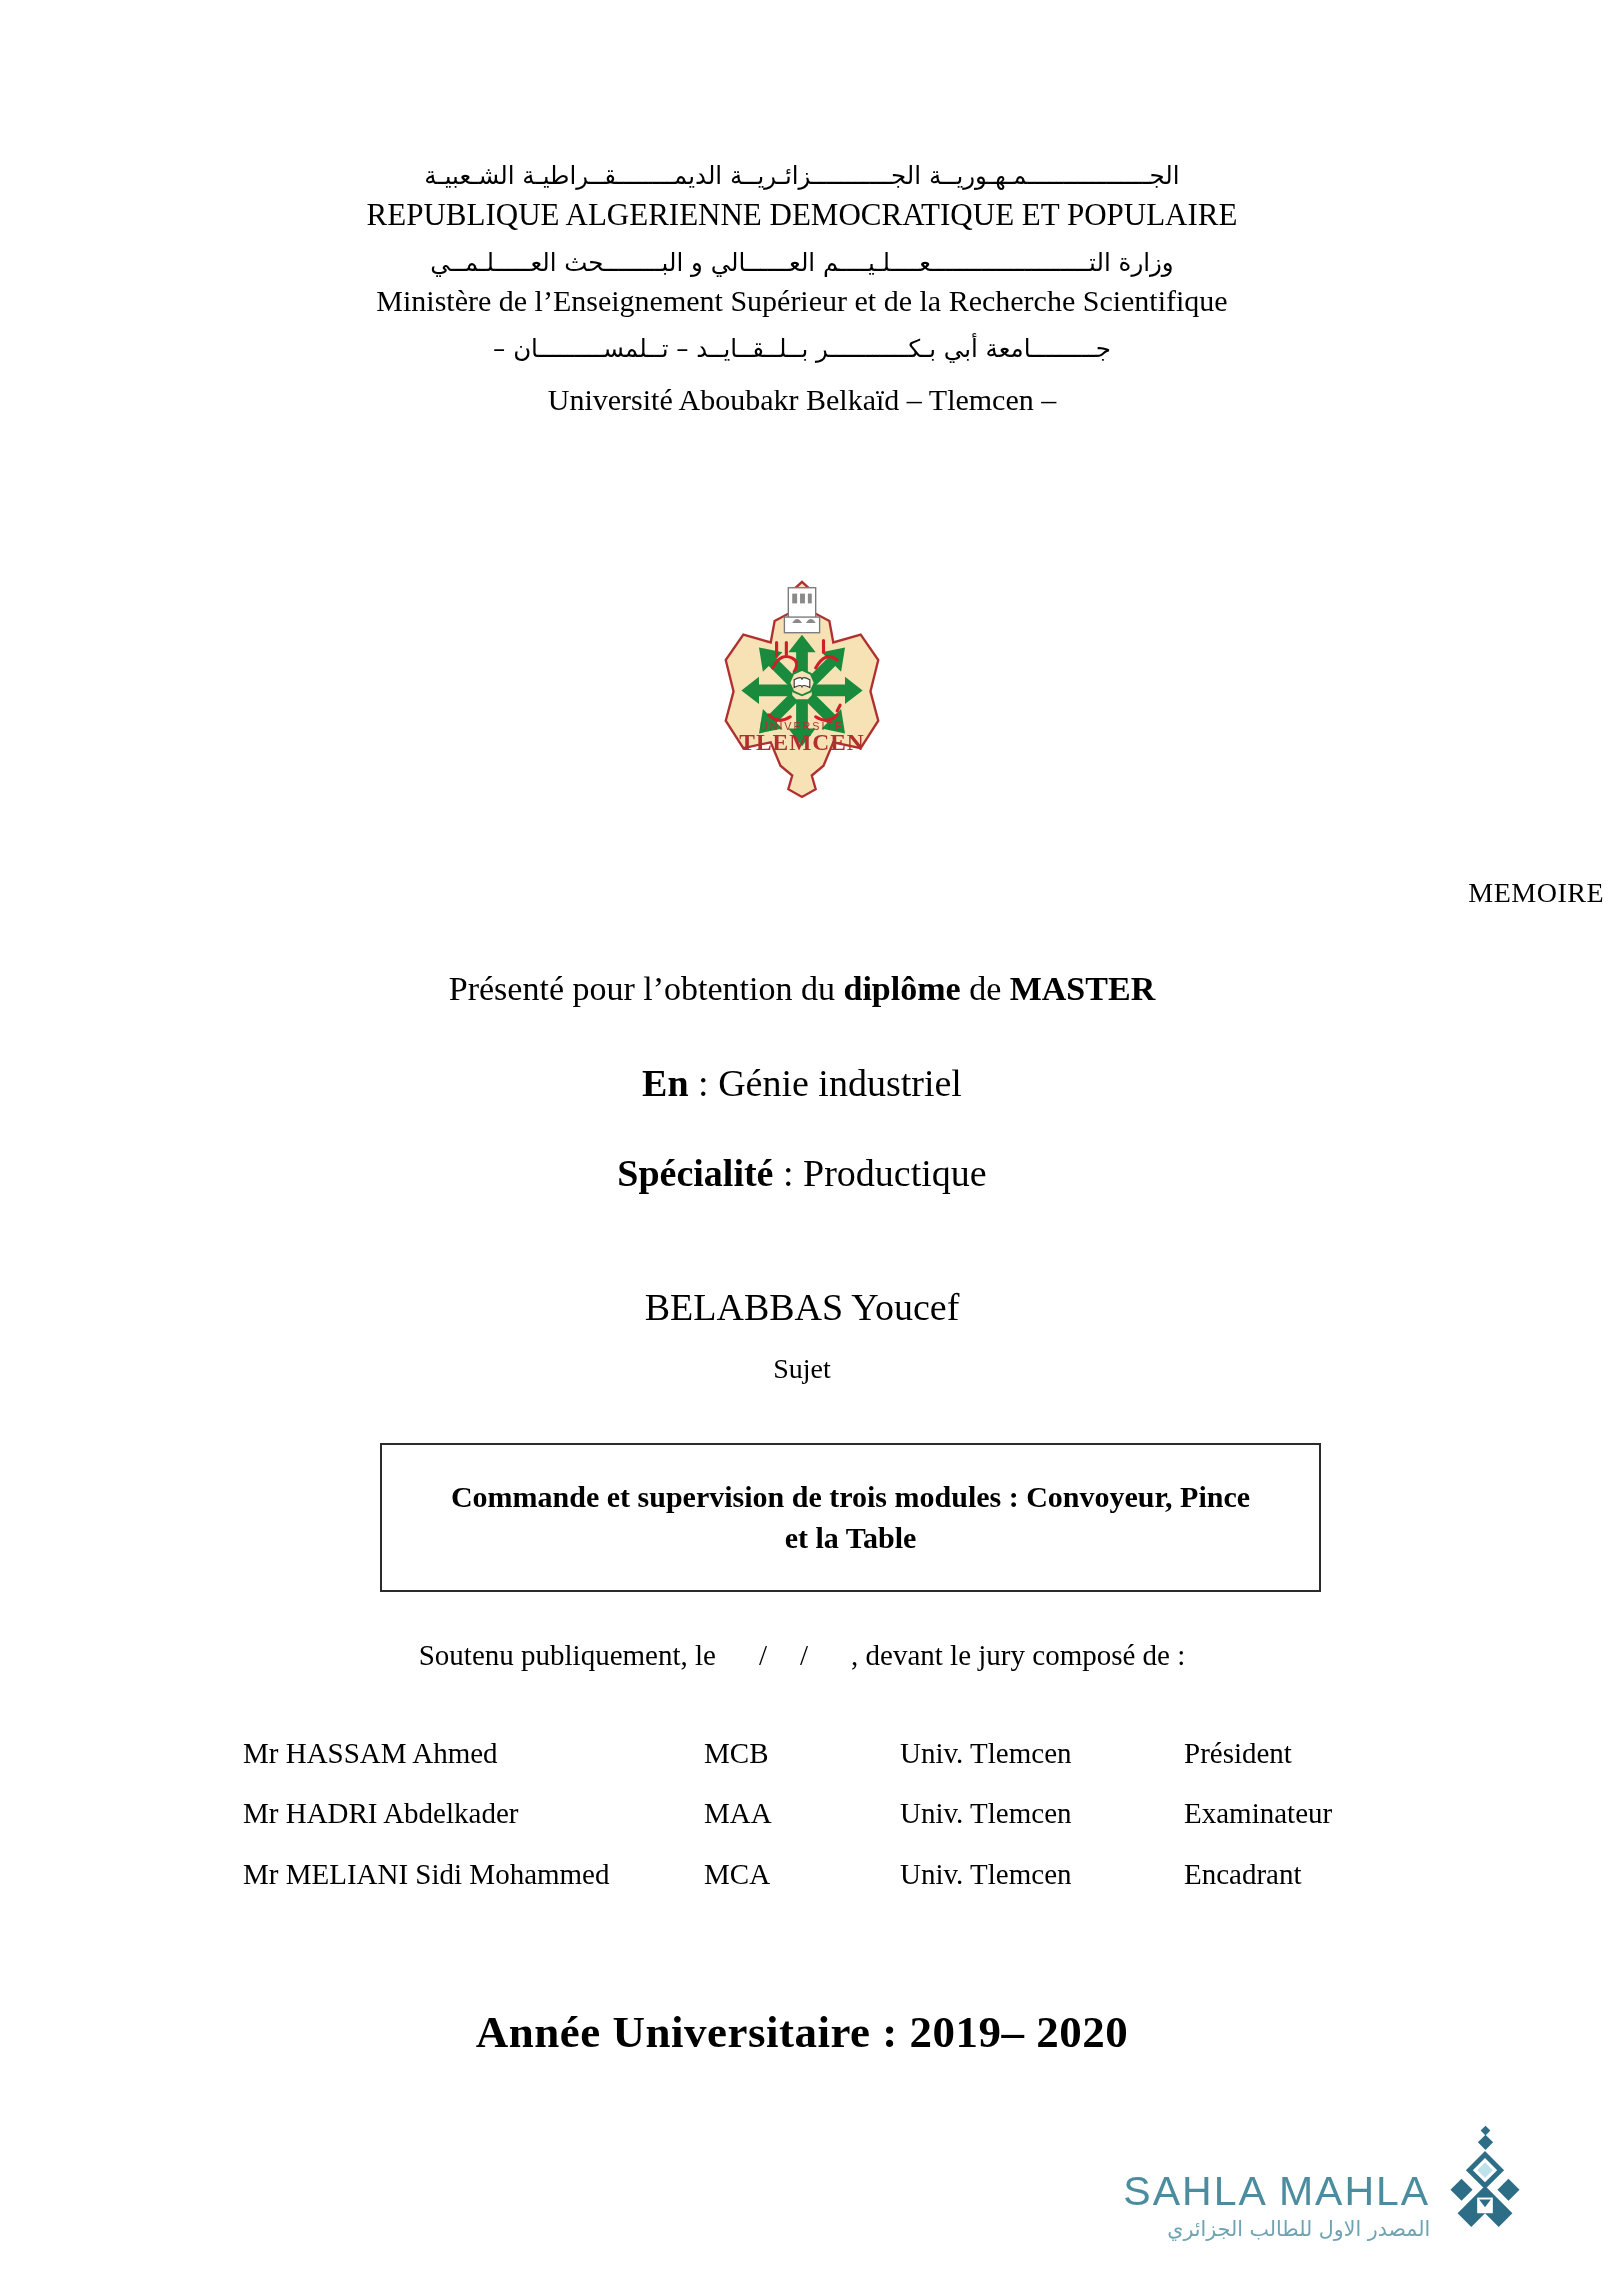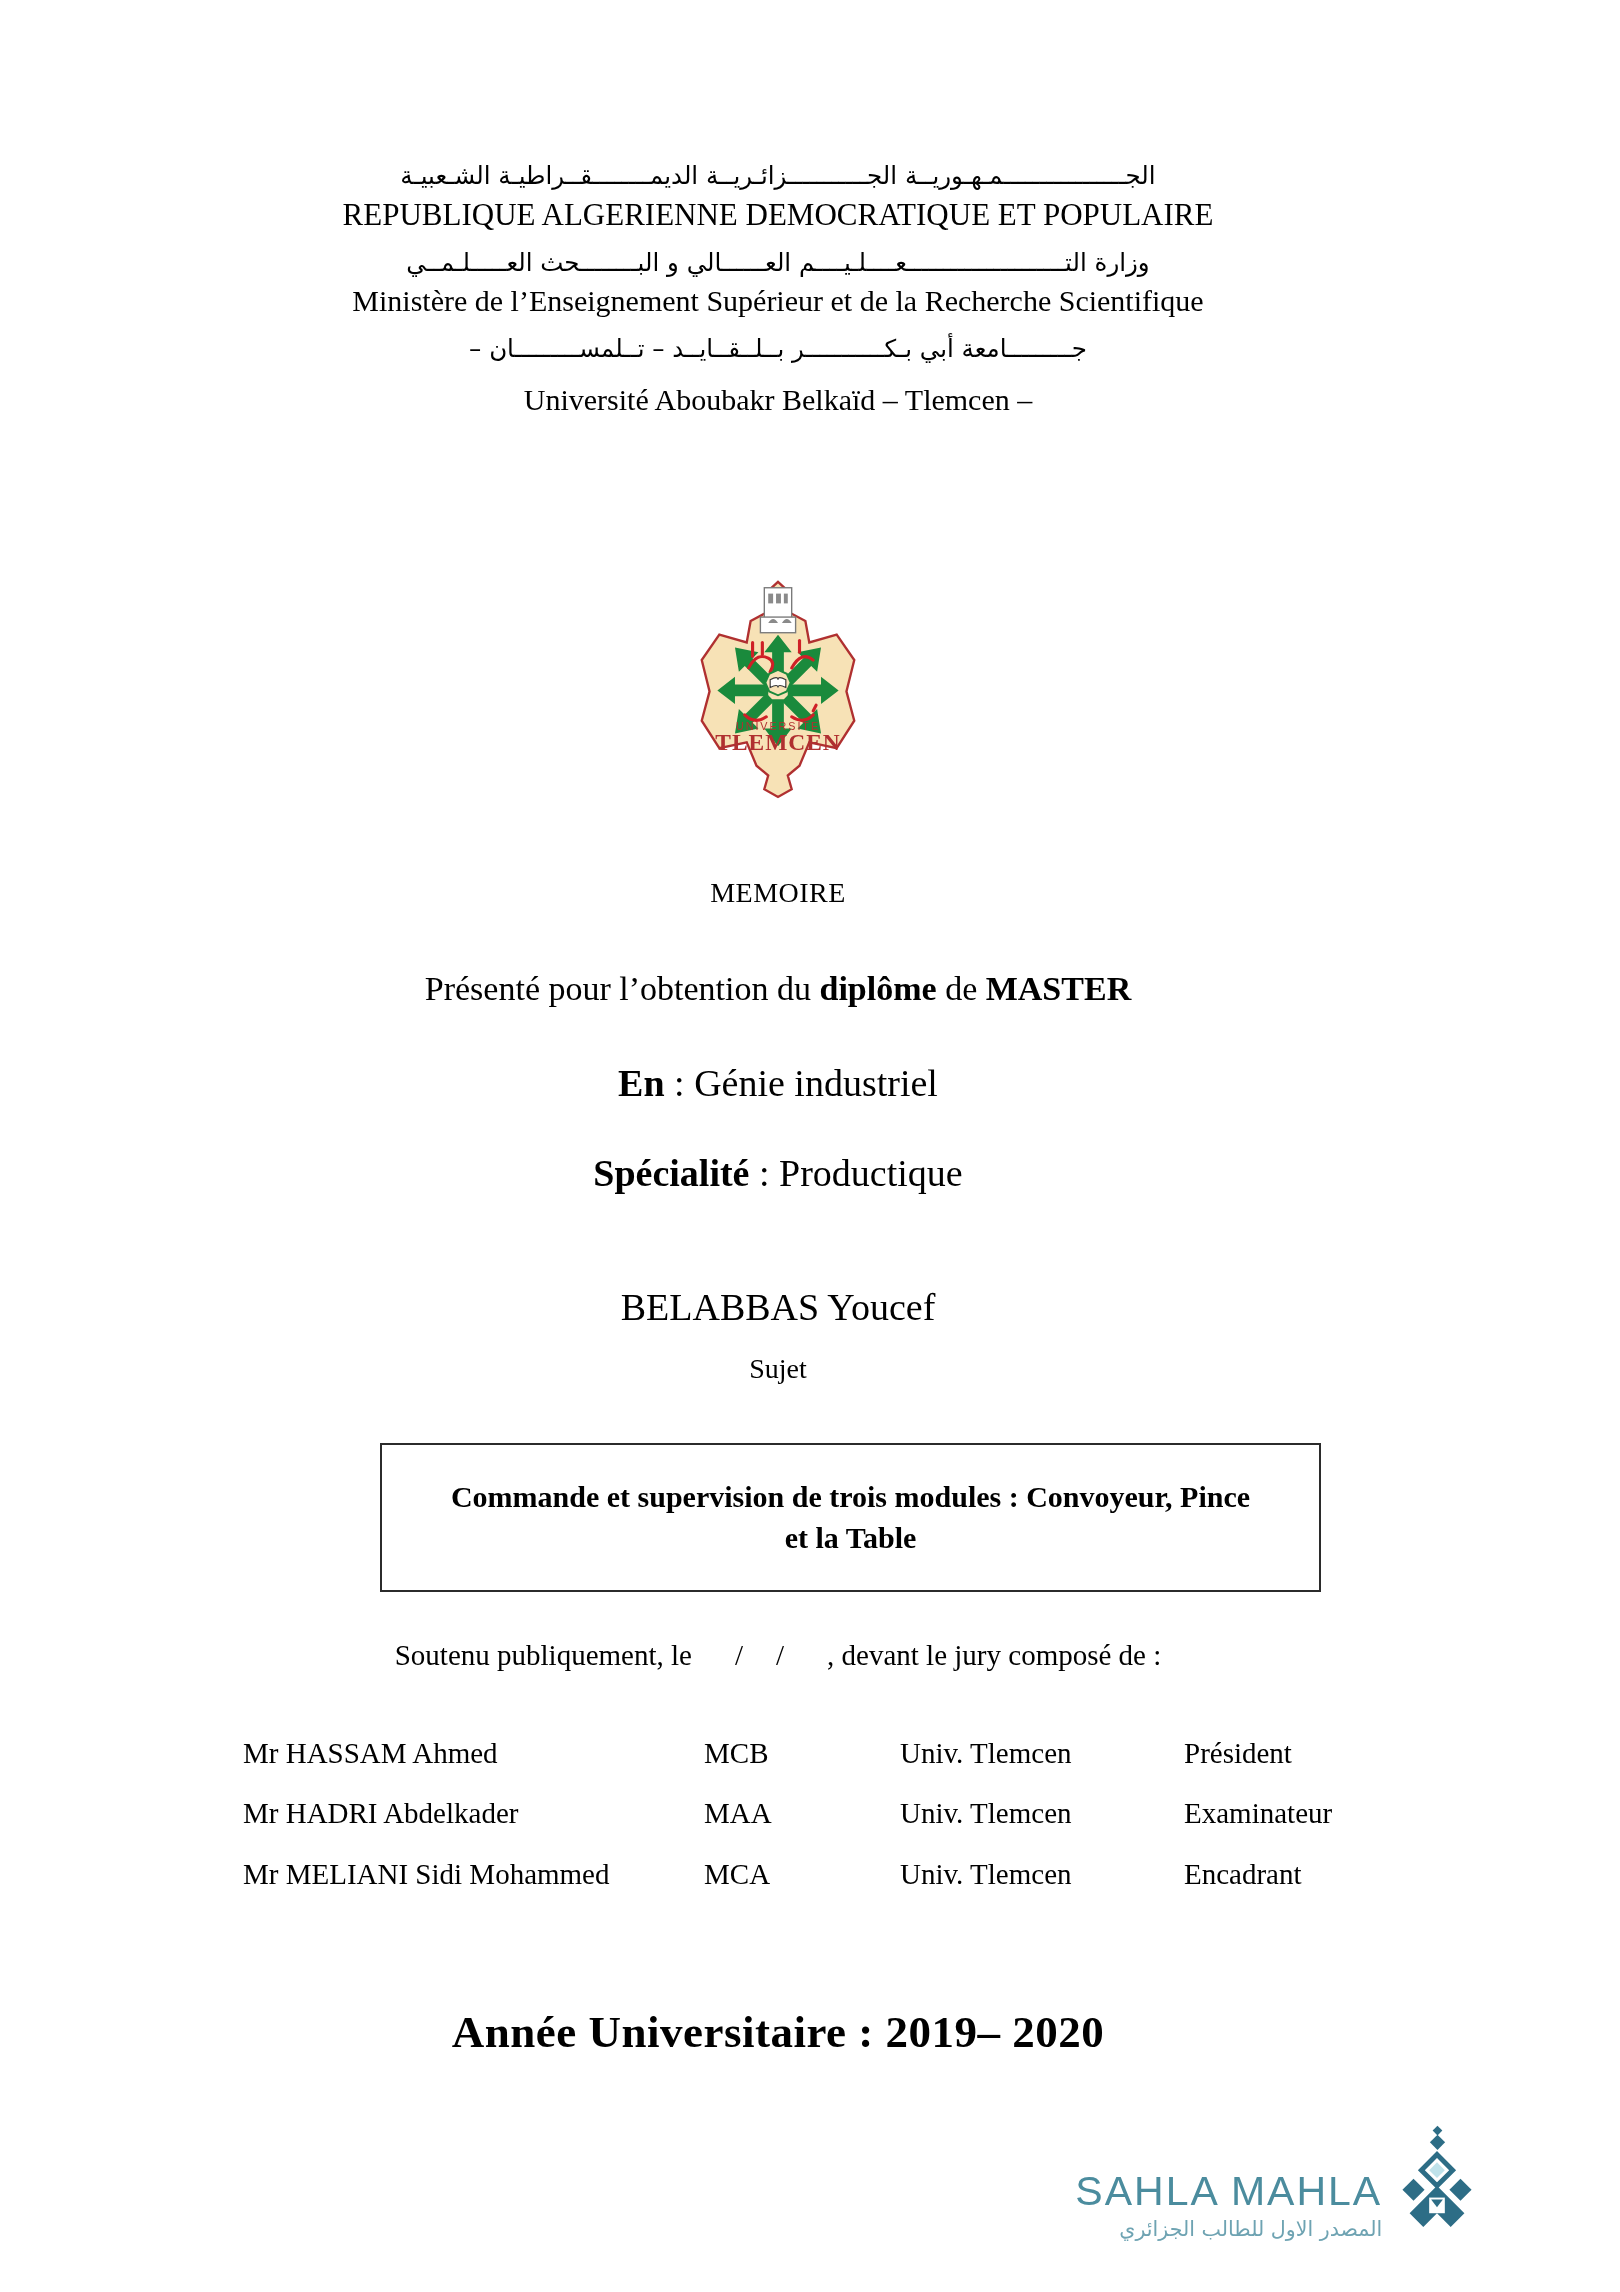--- a/index.html
+++ b/index.html
@@ -8,20 +8,21 @@
     background: #ffffff;
   }
   .page {
     position: relative;
     width: 1556px;
     height: 2293px;
     background: #ffffff;
     font-family: "Liberation Serif", "DejaVu Serif", serif;
     color: #000000;
     overflow: hidden;
+    padding-left: 48px;
   }
 
   
   .header {
     position: absolute;
     top: 162px;
     left: 0;
     width: 100%;
     text-align: center;
   }
@@ -61,20 +62,21 @@
     position: absolute;
     top: 877px;
     left: 0;
     width: 100%;
     text-align: center;
   }
   .memoire-title {
     font-size: 28px;
     letter-spacing: 0.5px;
     margin: 0 0 61px 0;
+    text-align: right;
   }
   .presente {
     font-size: 34px;
     margin: 0;
   }
   .b { font-weight: bold; }
 
   .field-line {
     position: absolute;
     left: 0;

